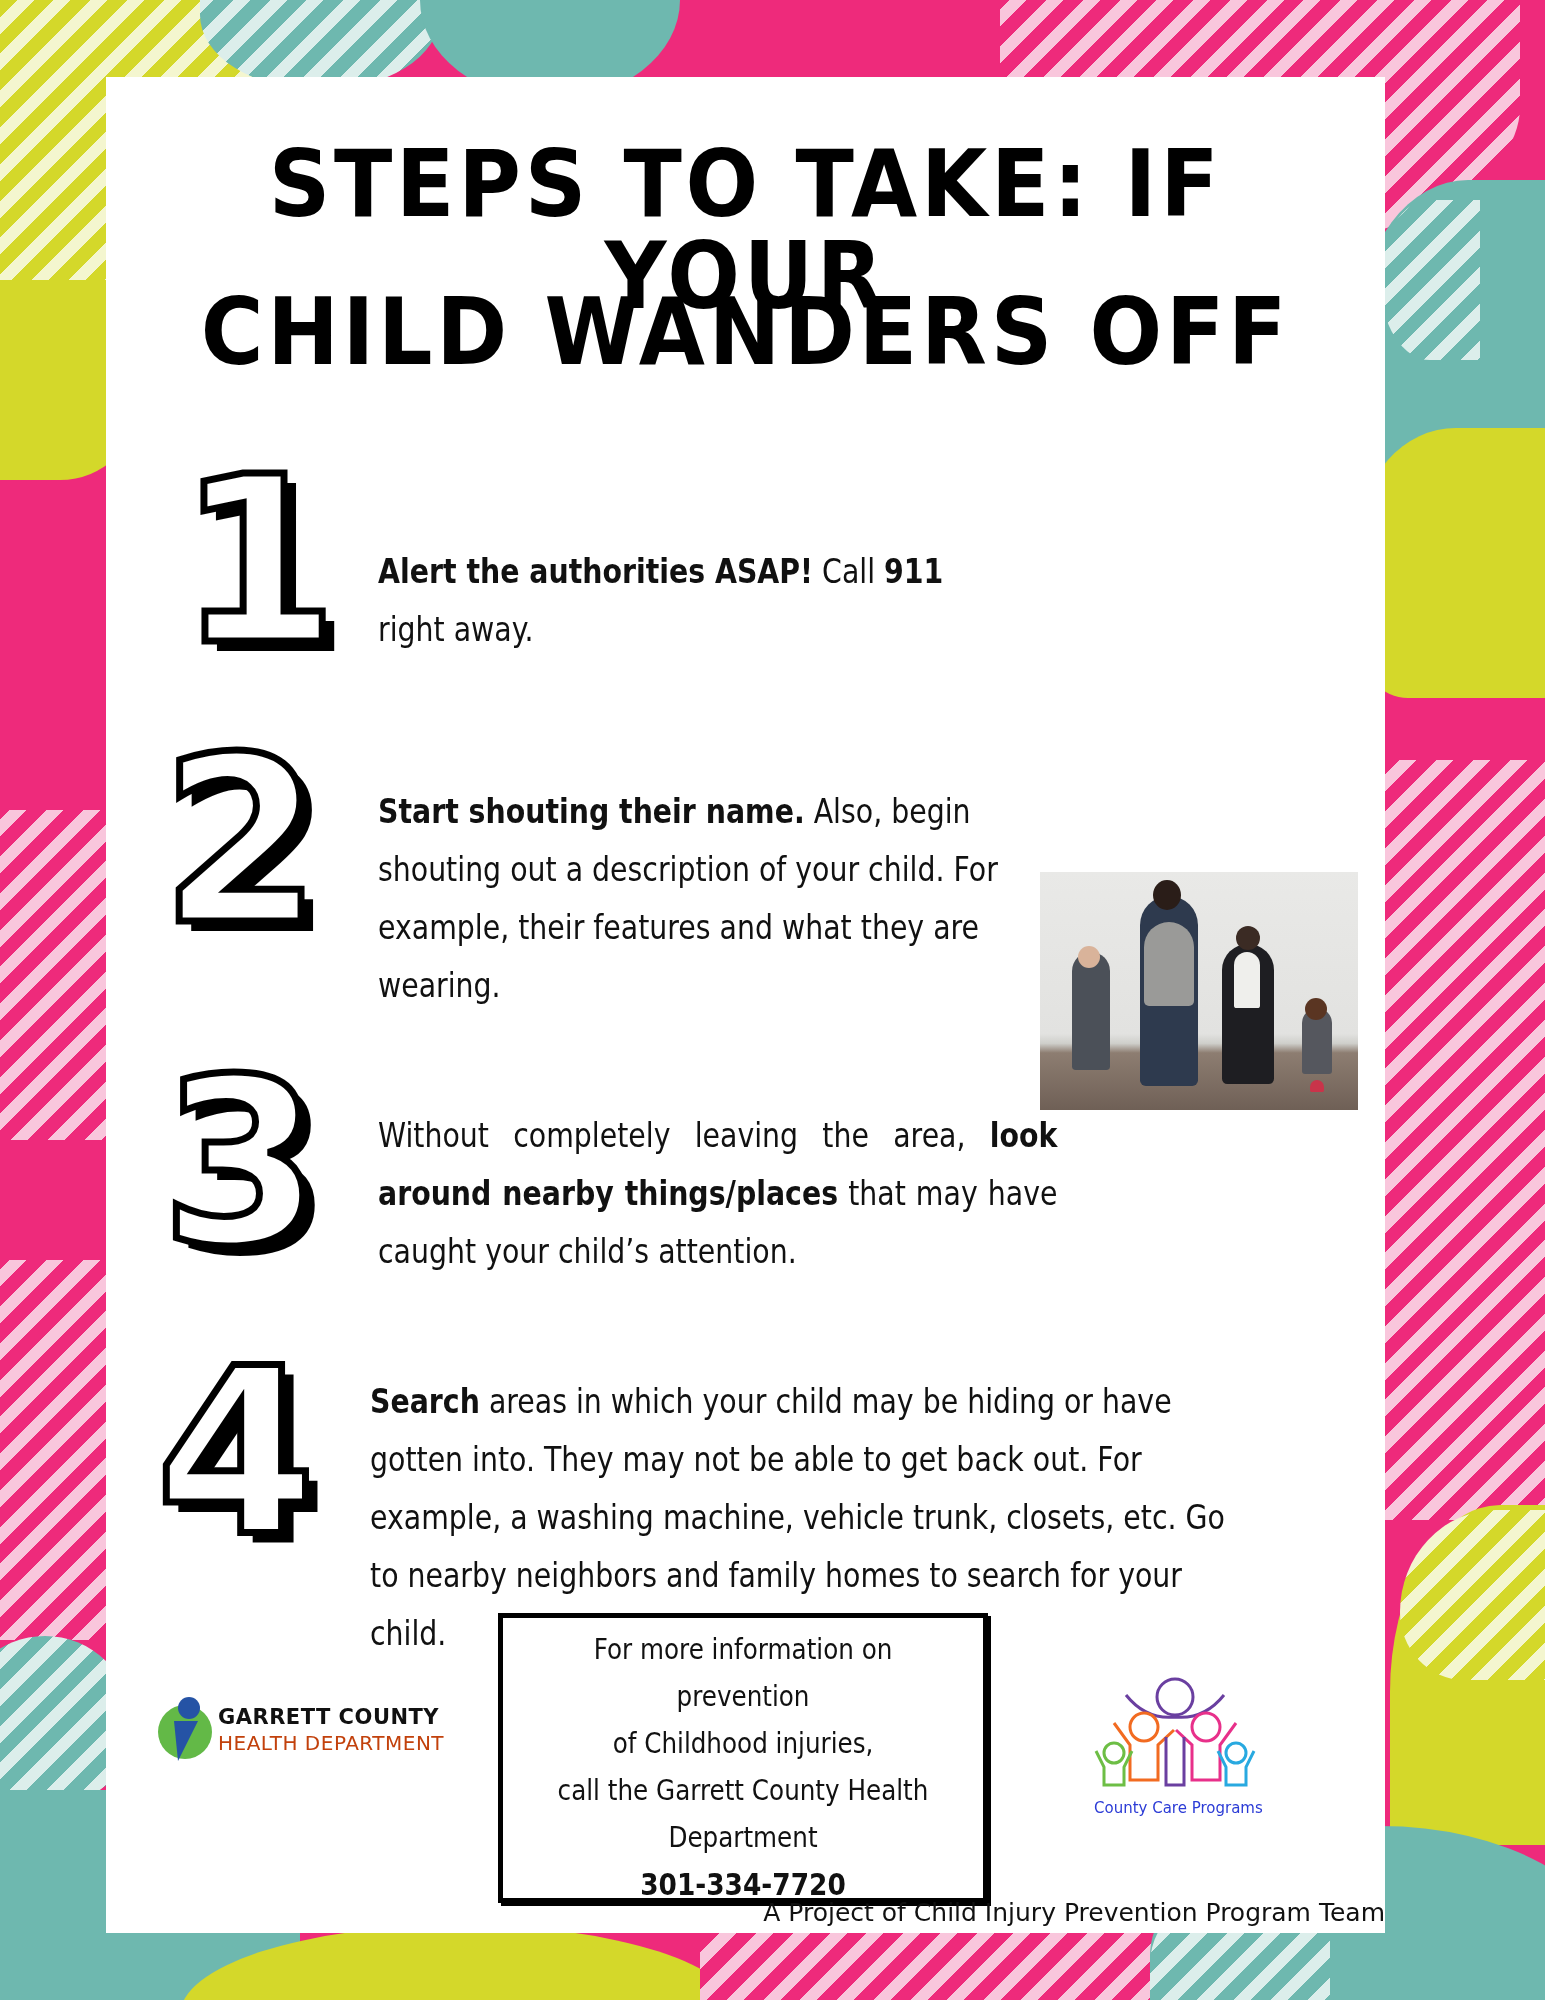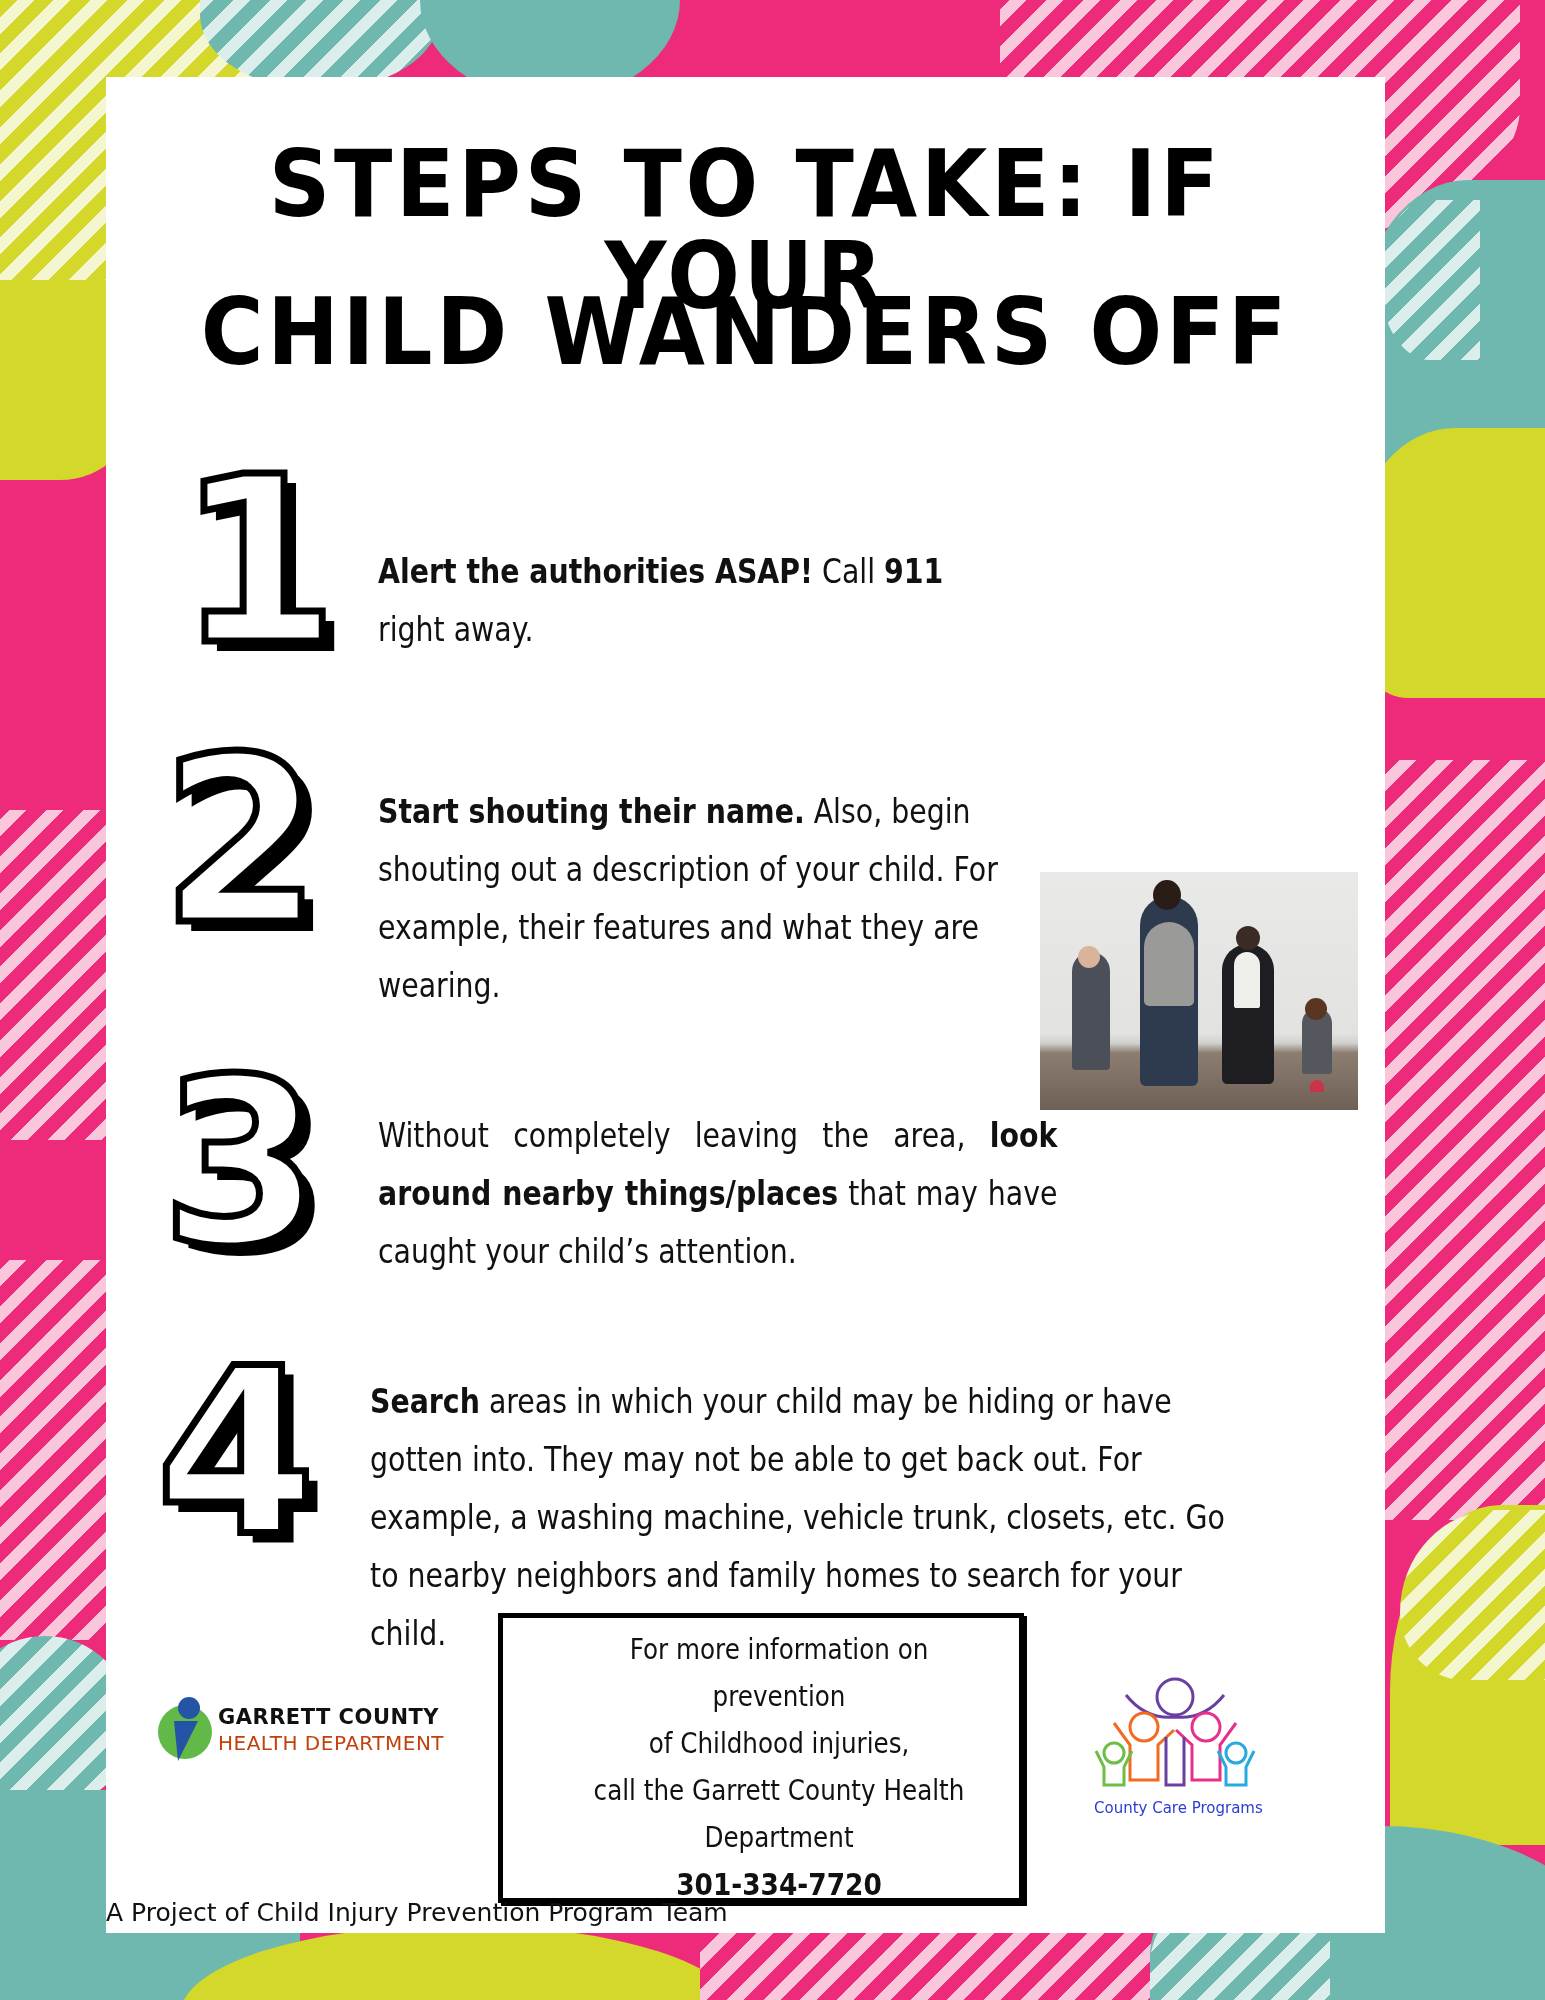--- a/index.html
+++ b/index.html
@@ -46,41 +46,40 @@
     position:absolute; left:934px; top:795px; width:318px; height:238px;
     background: linear-gradient(180deg, #e9e9e7 0%, #e2e2e0 68%, #cfcfcb 72%, #8d7d71 76%, #6f6056 100%);
     overflow:hidden;
   }
   .fig { position:absolute; border-radius:30px 30px 6px 6px; }
 
   .info-box {
     position:absolute; left:392px; top:1536px; width:480px; height:280px;
     border:5px solid #000; box-shadow: 3px 3px 0 #000;
     text-align:center;
-    padding-left:36px;
   }
   .info-line {
     display:block; font-size:28px; line-height:47px; color:#111;
     transform:scaleX(0.88);
   }
   .info-phone { font-weight:bold; font-size:30px; }
 
   .gchd { position:absolute; left:44px; top:1620px; width:320px; height:80px; }
   .gchd-circle { position:absolute; left:8px; top:8px; width:54px; height:54px; border-radius:50%; background:#63B947; }
   .gchd-head { position:absolute; left:20px; top:0px; width:22px; height:22px; border-radius:50%; background:#2553A5; }
   .gchd-body { position:absolute; left:18px; top:26px; width:0; height:0;
                border-left:4px solid transparent; border-right:20px solid transparent; border-top:40px solid #2553A5; }
   .gchd-t1 { position:absolute; left:68px; top:8px; font-weight:bold; font-size:21px; color:#111; letter-spacing:0.5px; }
   .gchd-t2 { position:absolute; left:68px; top:34px; font-size:20px; color:#c2410c; letter-spacing:0.5px; }
 
   .ecp { position:absolute; left:980px; top:1598px; width:178px; height:150px; }
   .ecp-label { position:absolute; left:8px; bottom:8px; font-size:15px; color:#2B3BD6; white-space:nowrap; }
 
   .footer {
-    position:absolute; left:0; width:100%; top:1821px; text-align:left;
+    position:absolute; left:0; width:100%; top:1821px; text-align:right;
     font-size:25px; color:#111;
   }
 </style>
 </head>
 <body>
 
 <div class="bg stripes-lime" style="left:-120px; top:-140px; width:460px; height:440px; border-radius:0 0 60% 45%;"></div>
 <div class="bg lime" style="left:-60px; top:280px; width:200px; height:200px; border-radius:0 0 40% 0;"></div>
 <div class="bg stripes-teal" style="left:200px; top:-60px; width:240px; height:150px; border-radius:0 0 50% 50%;"></div>
 <div class="bg teal" style="left:420px; top:-100px; width:260px; height:200px; border-radius:0 0 50% 50%;"></div>

